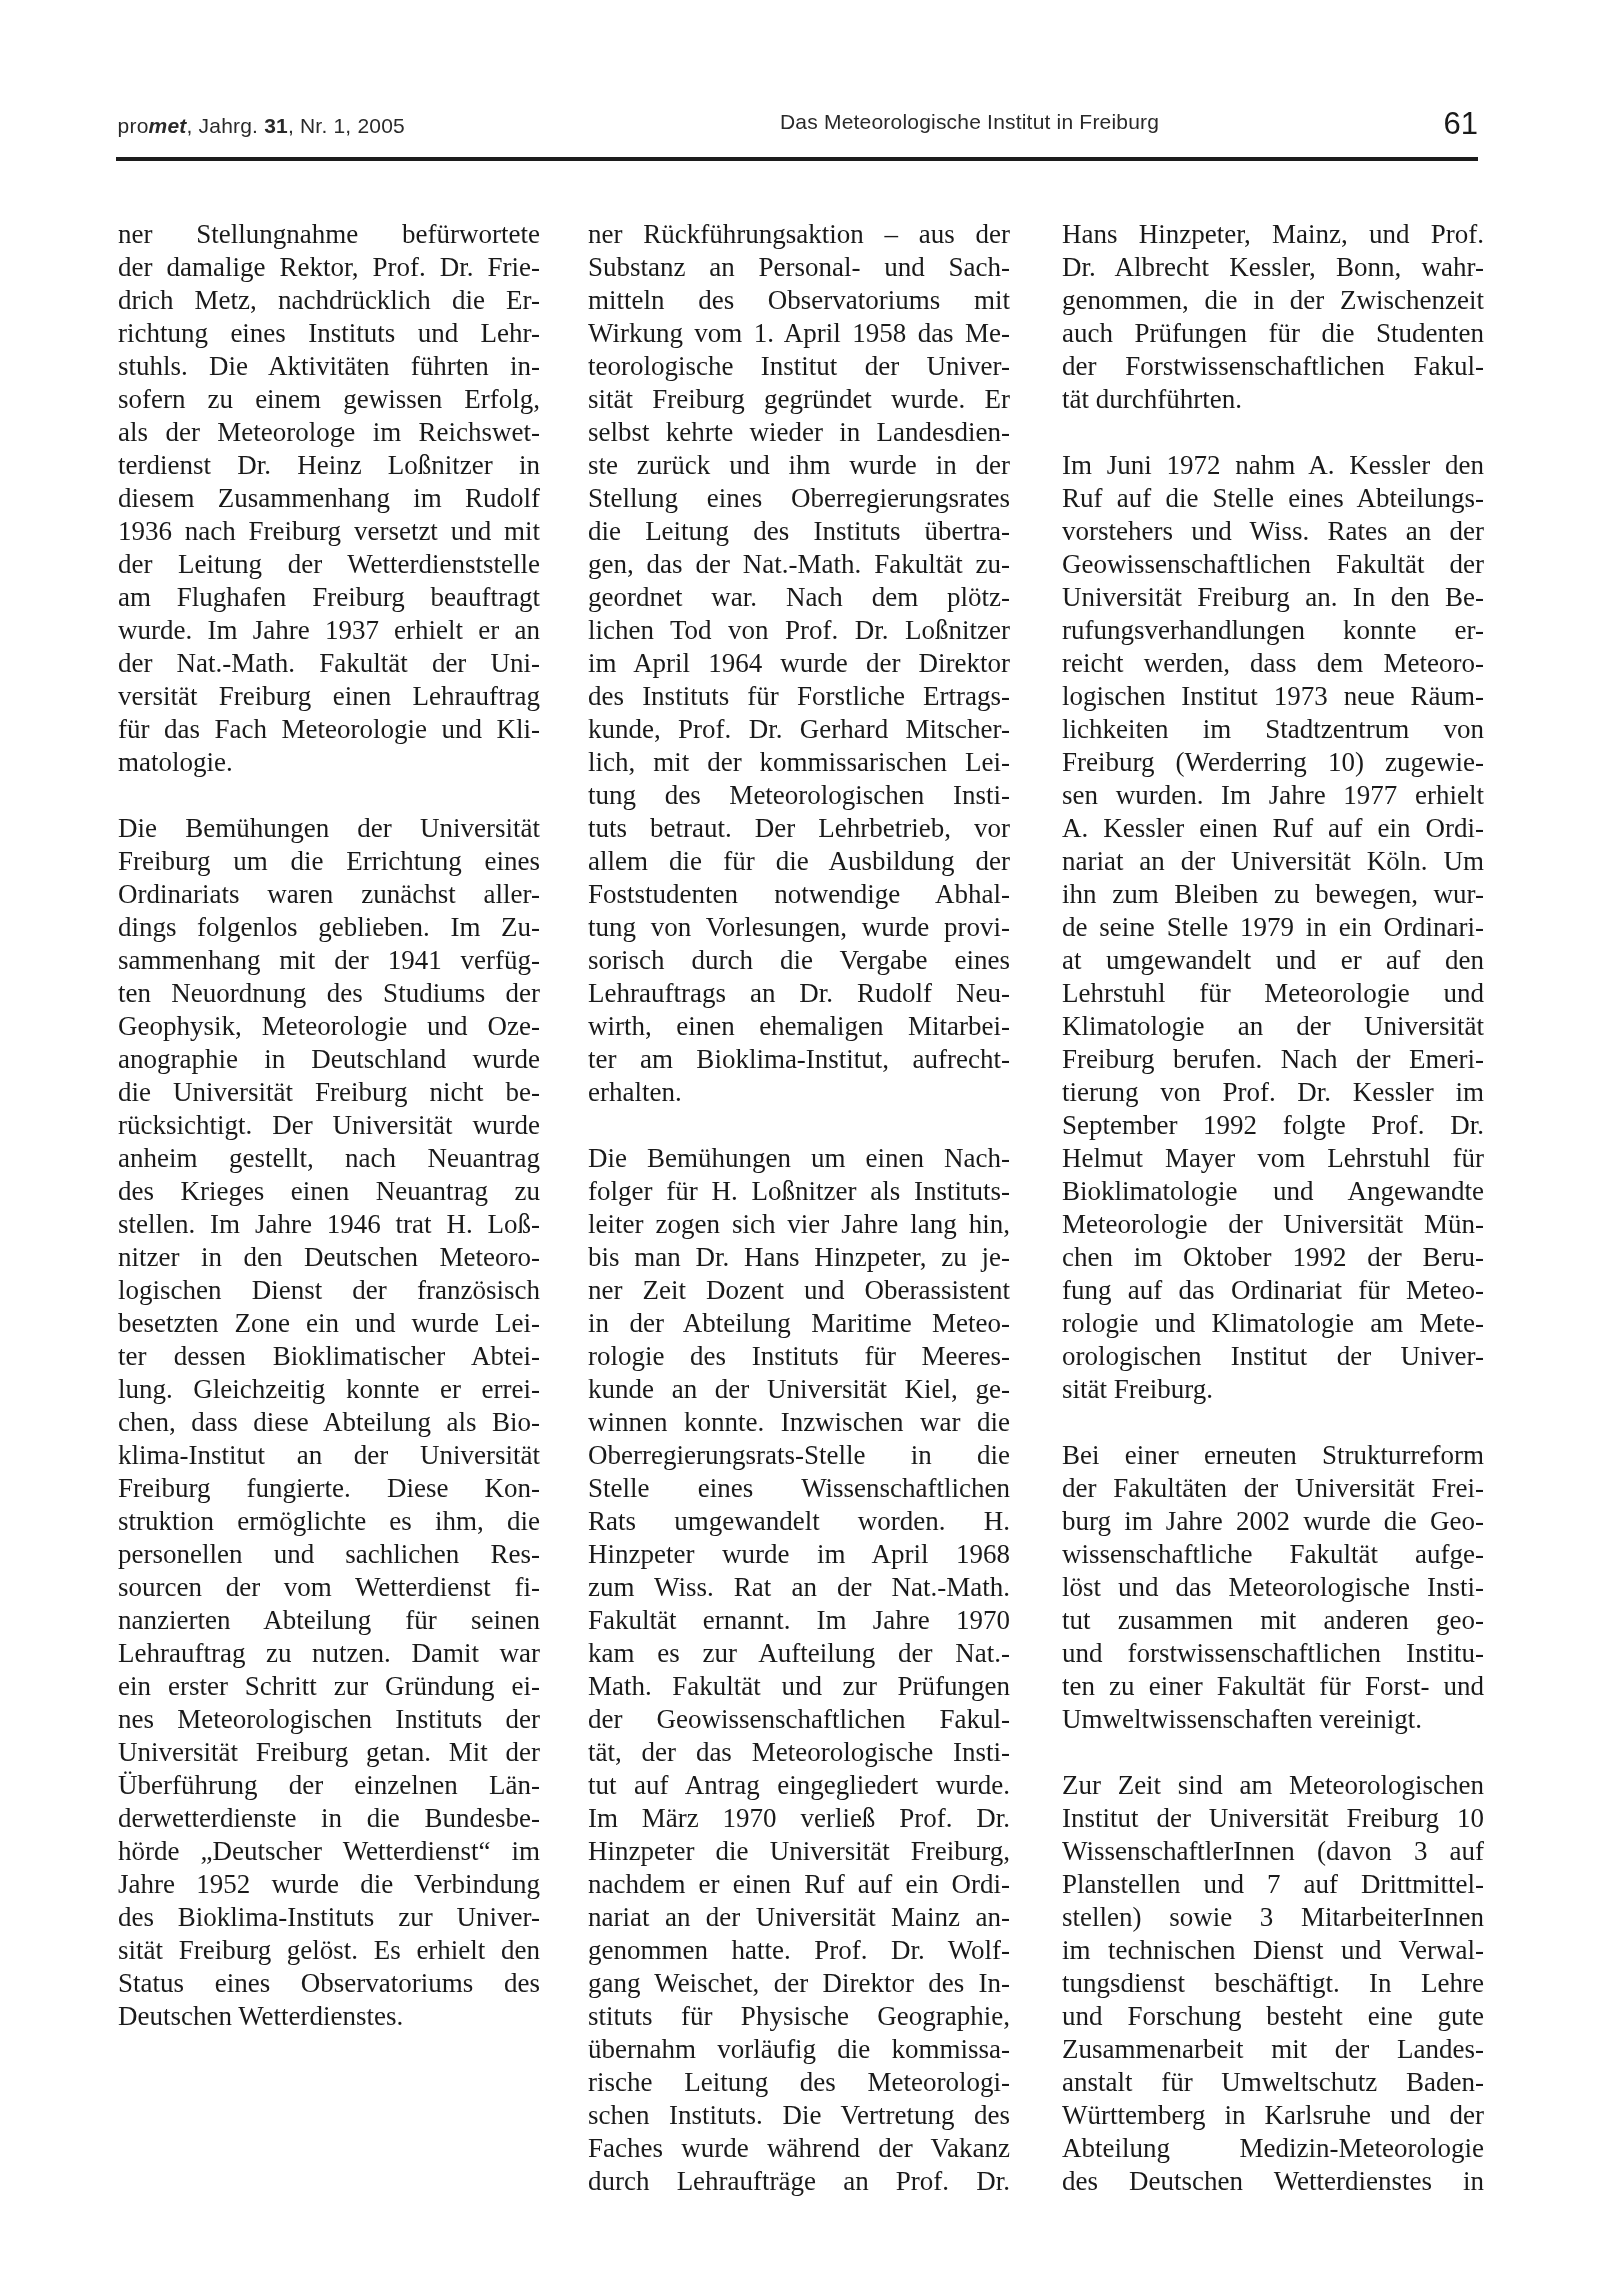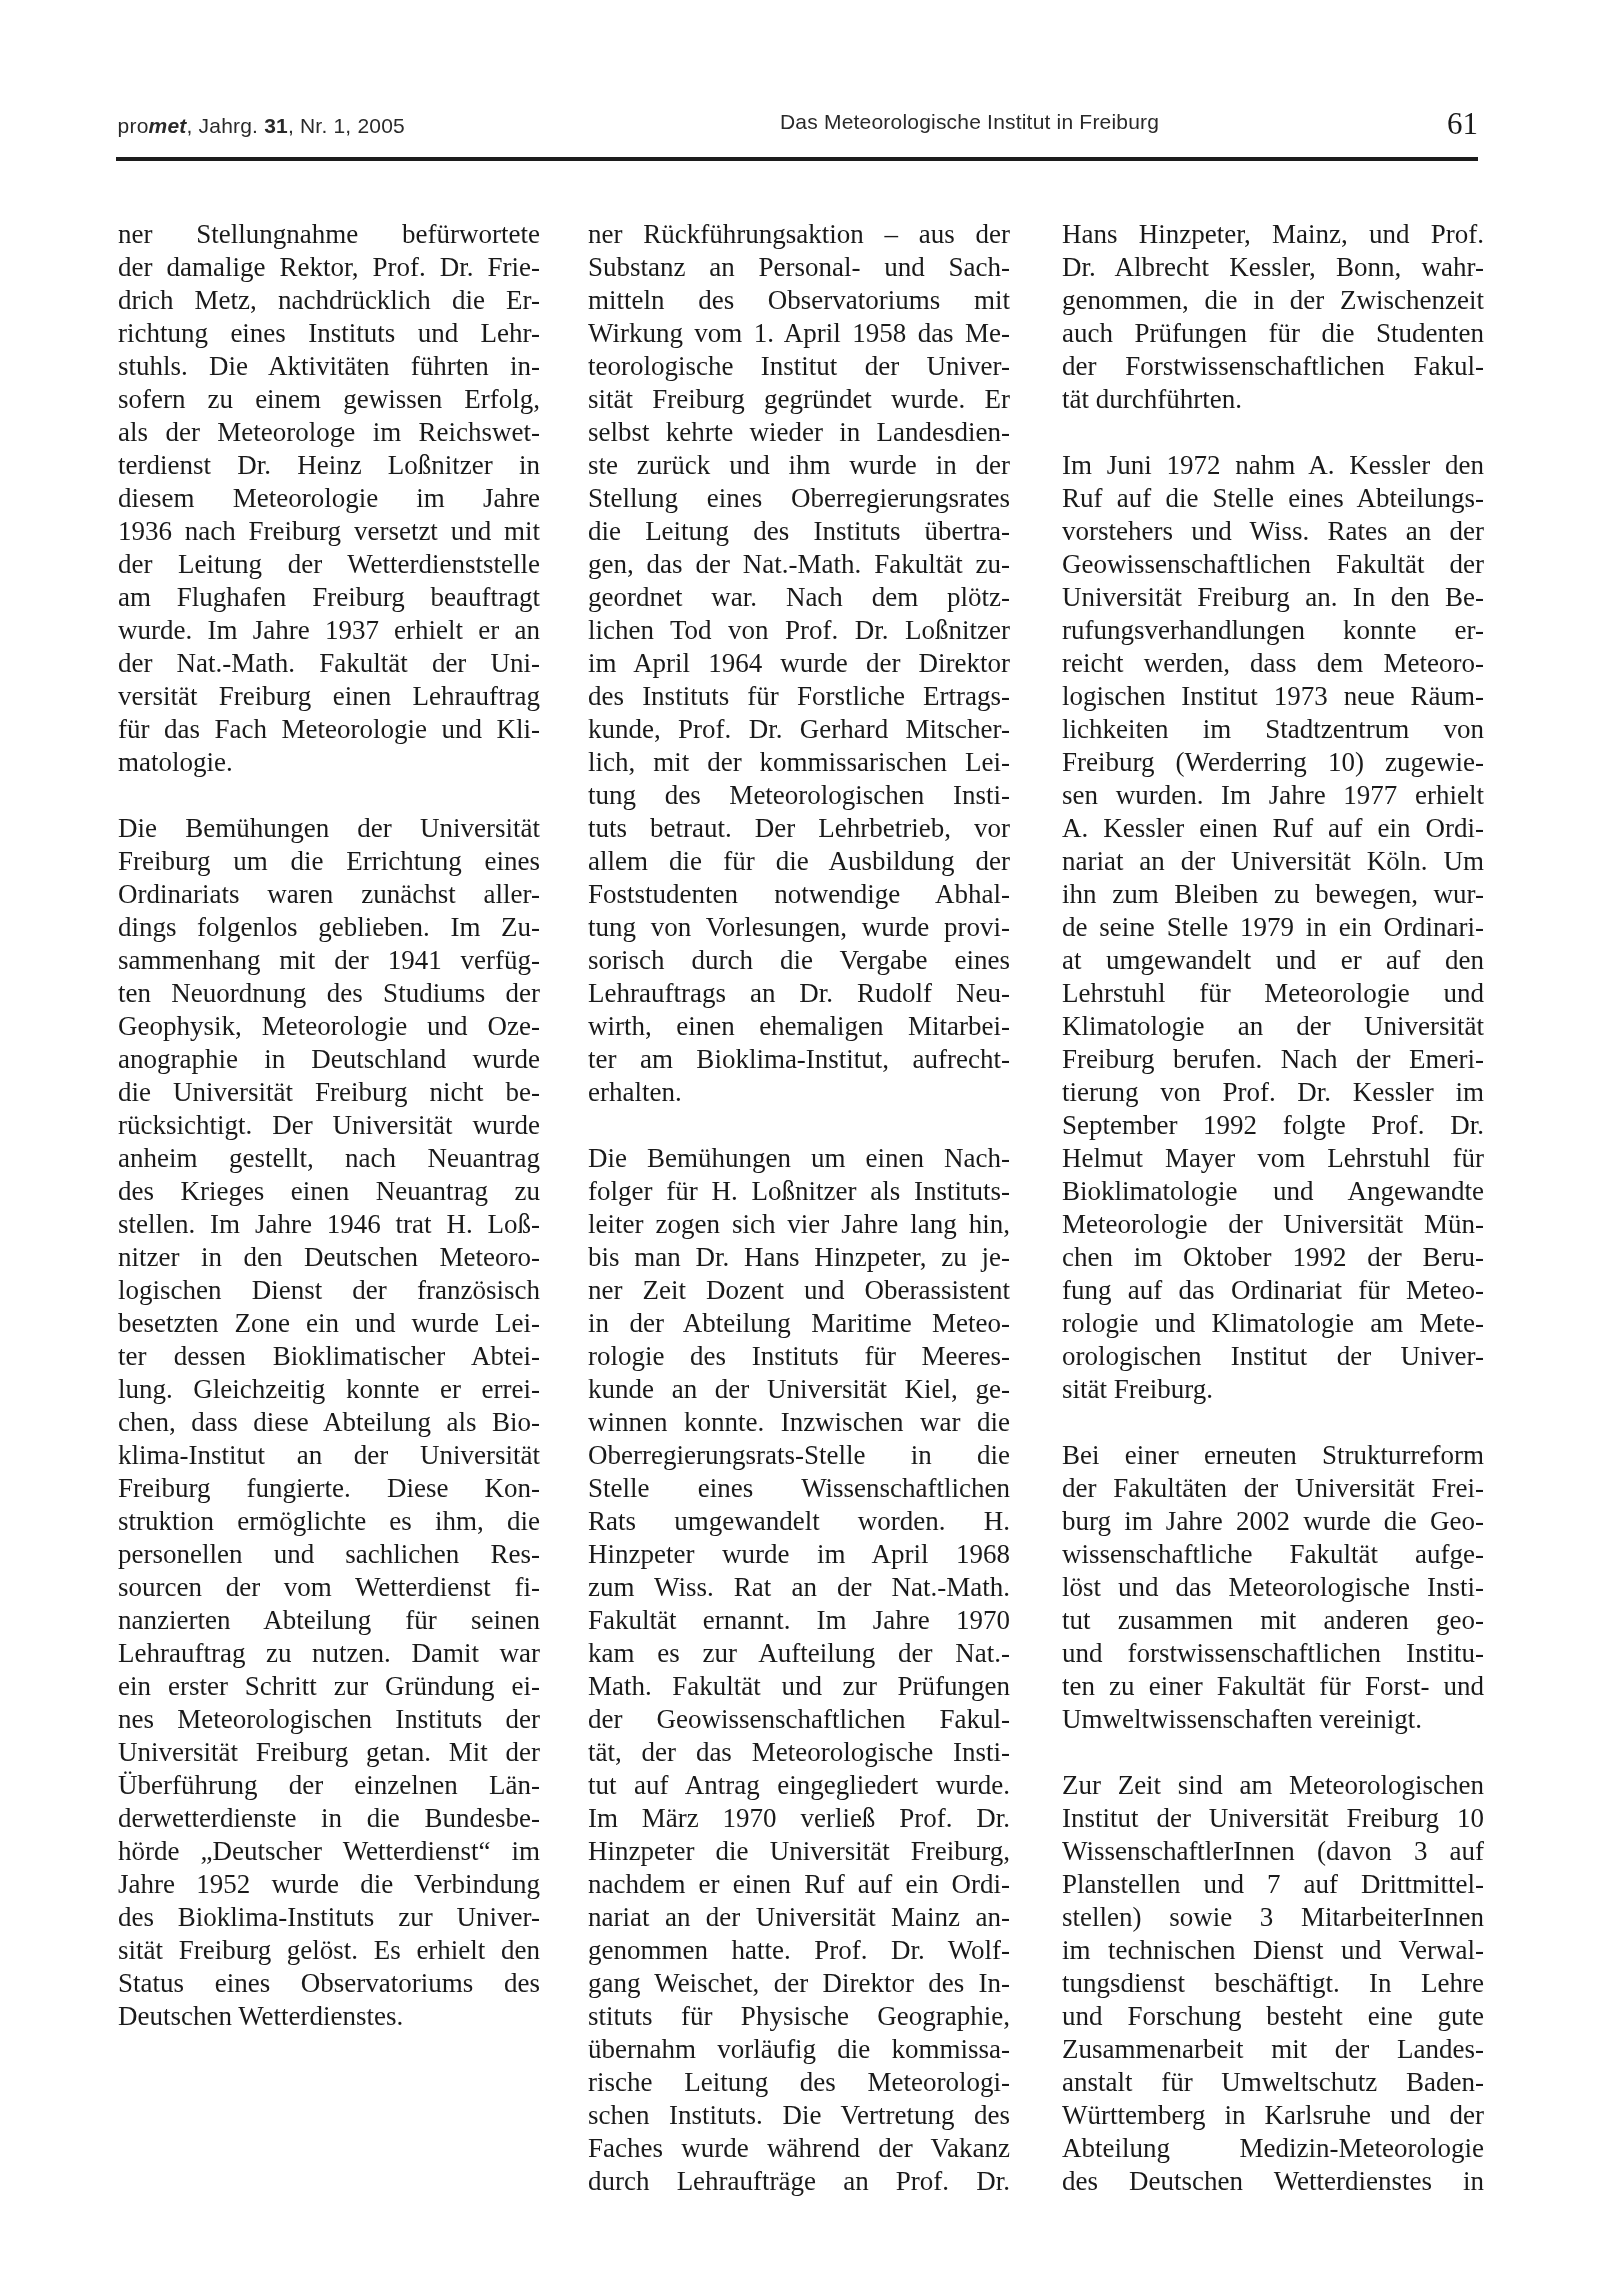--- a/index.html
+++ b/index.html
@@ -7,21 +7,21 @@
   .header {
     position: absolute; left: 116px; top: 106px; width: 1362px; height: 57px;
     font-family: "Liberation Sans", sans-serif; font-size: 21px; color: #2a2a2a;
   }
   .header .journal { position: absolute; left: 1.6px; top: 8px; letter-spacing: 0.2px; }
   .header .journal .it { font-style: italic; font-weight: bold; }
   .header .journal .b { font-weight: bold; }
   .header .running-title { position: absolute; left: 656px; top: 4px; letter-spacing: 0.2px; margin-left: 8px; }
   .header .page-number {
     position: absolute; right: 0; top: 0;
-    font-family: Liberation Serif, serif; font-size: 31px; color: #1a1a1a; margin-left: 36px;
+    font-family: Liberation Sans, sans-serif; font-size: 31px; color: #1a1a1a; margin-left: 36px;
   }
   .rule { position: absolute; left: 116px; top: 157px; width: 1362px; height: 4px; background: #1c1c1c; }
   .column {
     position: absolute; top: 201px; width: 422px;
     font-family: "Liberation Serif", serif; font-size: 27px; line-height: 33px; color: #1a1a1a; margin-top: 17px;
   }
   .col-1 { left: 118px; }
   .col-2 { left: 588px; }
   .col-3 { left: 1062px; }
   .para { margin: 0 0 33px 0; }
@@ -44,21 +44,21 @@
 <section class="column col-1">
     <div class="para">
       <span class="line">ner Stellungnahme befürwortete</span>
       <span class="line">der damalige Rektor, Prof. Dr. Frie-</span>
       <span class="line">drich Metz, nachdrücklich die Er-</span>
       <span class="line">richtung eines Instituts und Lehr-</span>
       <span class="line">stuhls. Die Aktivitäten führten in-</span>
       <span class="line">sofern zu einem gewissen Erfolg,</span>
       <span class="line">als der Meteorologe im Reichswet-</span>
       <span class="line">terdienst Dr. Heinz Loßnitzer in</span>
-      <span class="line">diesem Meteorologie im Jahre</span>
+      <span class="line">diesem Zusammenhang im Rudolf</span>
       <span class="line">1936 nach Freiburg versetzt und mit</span>
       <span class="line">der Leitung der Wetterdienststelle</span>
       <span class="line">am Flughafen Freiburg beauftragt</span>
       <span class="line">wurde. Im Jahre 1937 erhielt er an</span>
       <span class="line">der Nat.-Math. Fakultät der Uni-</span>
       <span class="line">versität Freiburg einen Lehrauftrag</span>
       <span class="line">für das Fach Meteorologie und Kli-</span>
       <span class="line last">matologie.</span>
     </div>
     <div class="para">

